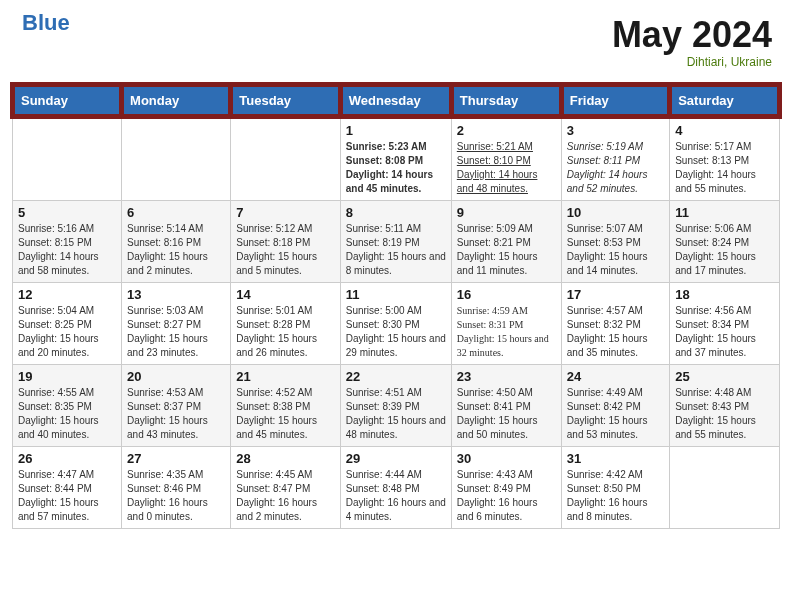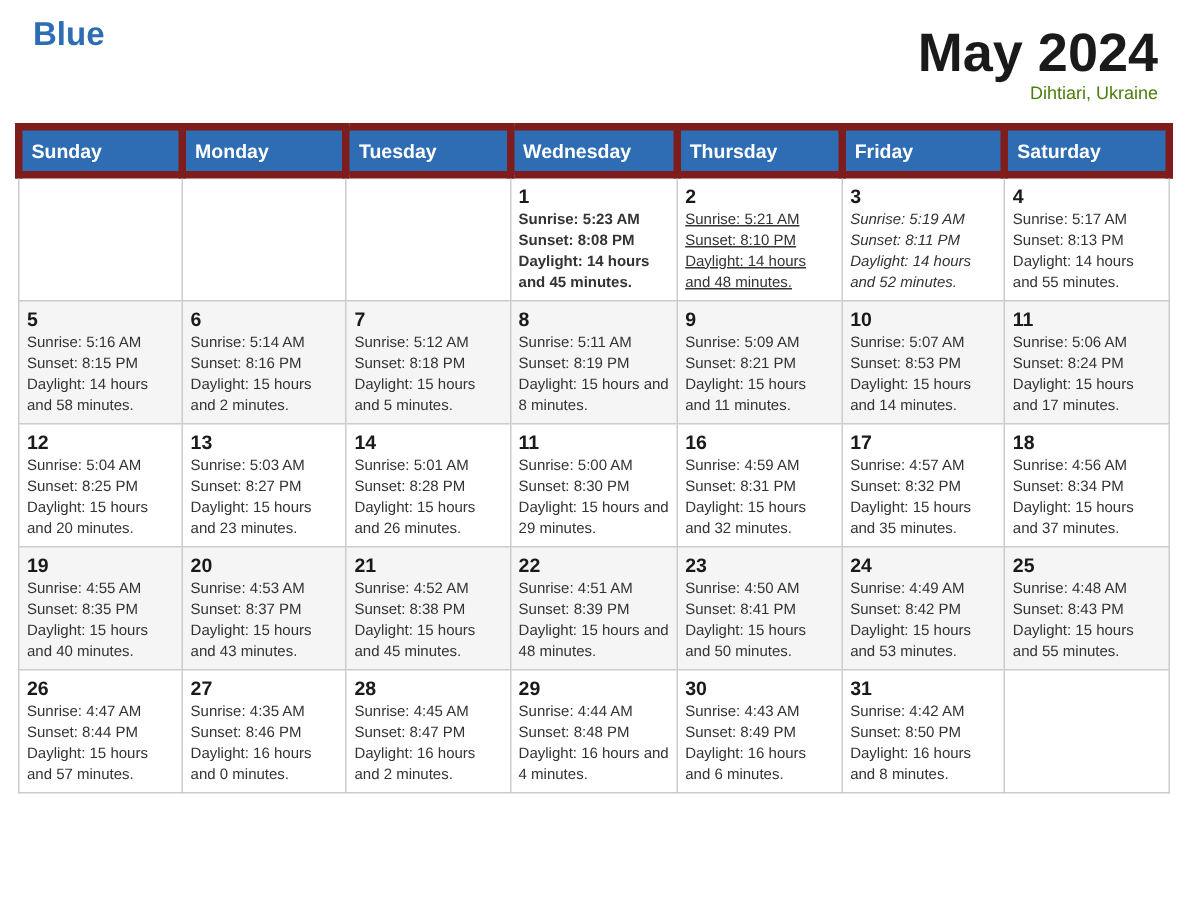--- a/index.html
+++ b/index.html
@@ -209,21 +209,21 @@
 Daylight: 15 hours and 26 minutes.</div>
         </td>
         <td>
           <div class="day-num">11</div>
           <div class="day-info" style="white-space: pre-line;">Sunrise: 5:00 AM
 Sunset: 8:30 PM
 Daylight: 15 hours and 29 minutes.</div>
         </td>
         <td>
           <div class="day-num">16</div>
-          <div class="day-info" style="white-space: pre-line;">Sunrise: 4:59 AM
+          <div class="day-info" style="white-space: pre-line; font-family: Liberation Serif, serif;">Sunrise: 4:59 AM
 Sunset: 8:31 PM
 Daylight: 15 hours and 32 minutes.</div>
         </td>
         <td>
           <div class="day-num">17</div>
           <div class="day-info" style="white-space: pre-line;">Sunrise: 4:57 AM
 Sunset: 8:32 PM
 Daylight: 15 hours and 35 minutes.</div>
         </td>
         <td>

